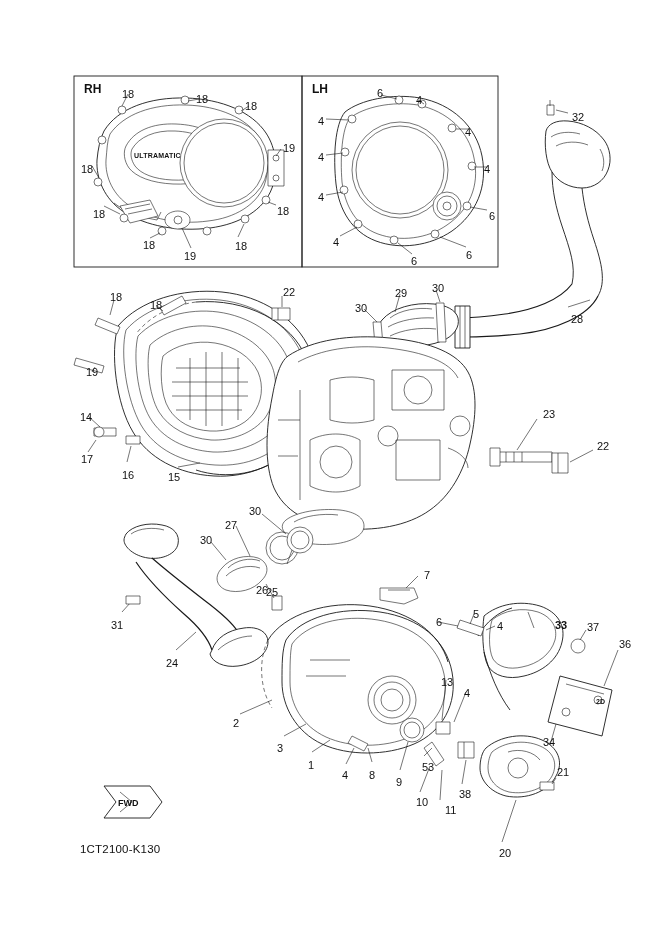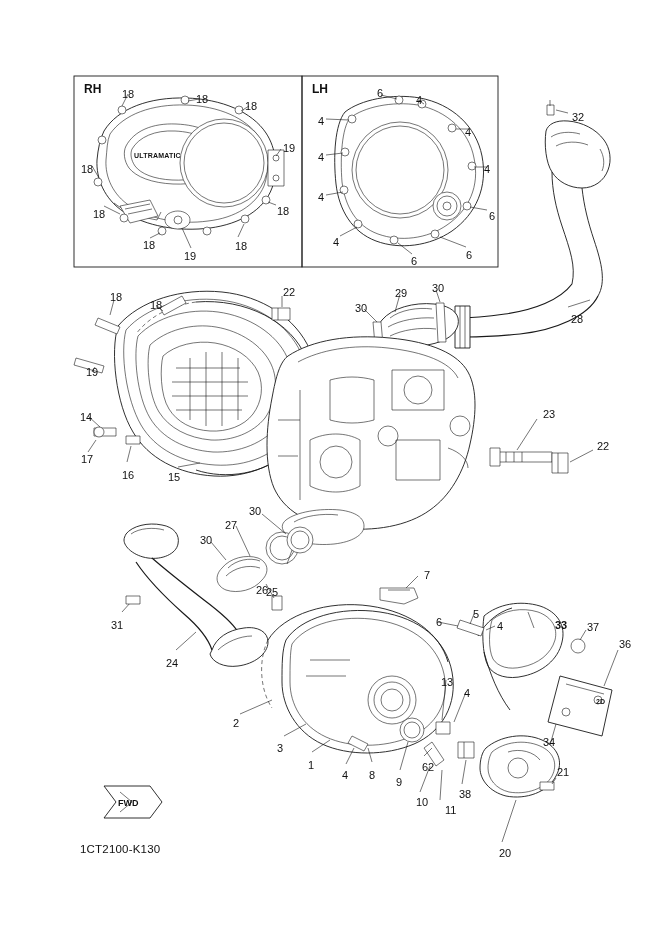--- a/index.html
+++ b/index.html
@@ -419,20 +419,20 @@
       <div class="lbl" style="left: 619px; top: 639px;">36</div>
       <div class="lbl" style="left: 441px; top: 677px;">13</div>
       <div class="lbl" style="left: 464px; top: 688px;">4</div>
       <div class="lbl" style="left: 543px; top: 737px;">34</div>
       <div class="lbl" style="left: 233px; top: 718px;">2</div>
       <div class="lbl" style="left: 277px; top: 743px;">3</div>
       <div class="lbl" style="left: 308px; top: 760px;">1</div>
       <div class="lbl" style="left: 342px; top: 770px;">4</div>
       <div class="lbl" style="left: 369px; top: 770px;">8</div>
       <div class="lbl" style="left: 396px; top: 777px;">9</div>
-      <div class="lbl" style="left: 422px; top: 762px;">62</div>
+      <div class="lbl" style="left: 422px; top: 762px;">53</div>
       <div class="lbl" style="left: 416px; top: 797px;">10</div>
       <div class="lbl" style="left: 437px; top: 805px; margin-left: 8px;">11</div>
       <div class="lbl" style="left: 459px; top: 789px;">38</div>
       <div class="lbl" style="left: 557px; top: 767px; text-align: right;">21</div>
       <div class="lbl" style="left: 499px; top: 848px; text-align: right;">20</div>
     </div>
 </div>
 
 </body></html>

